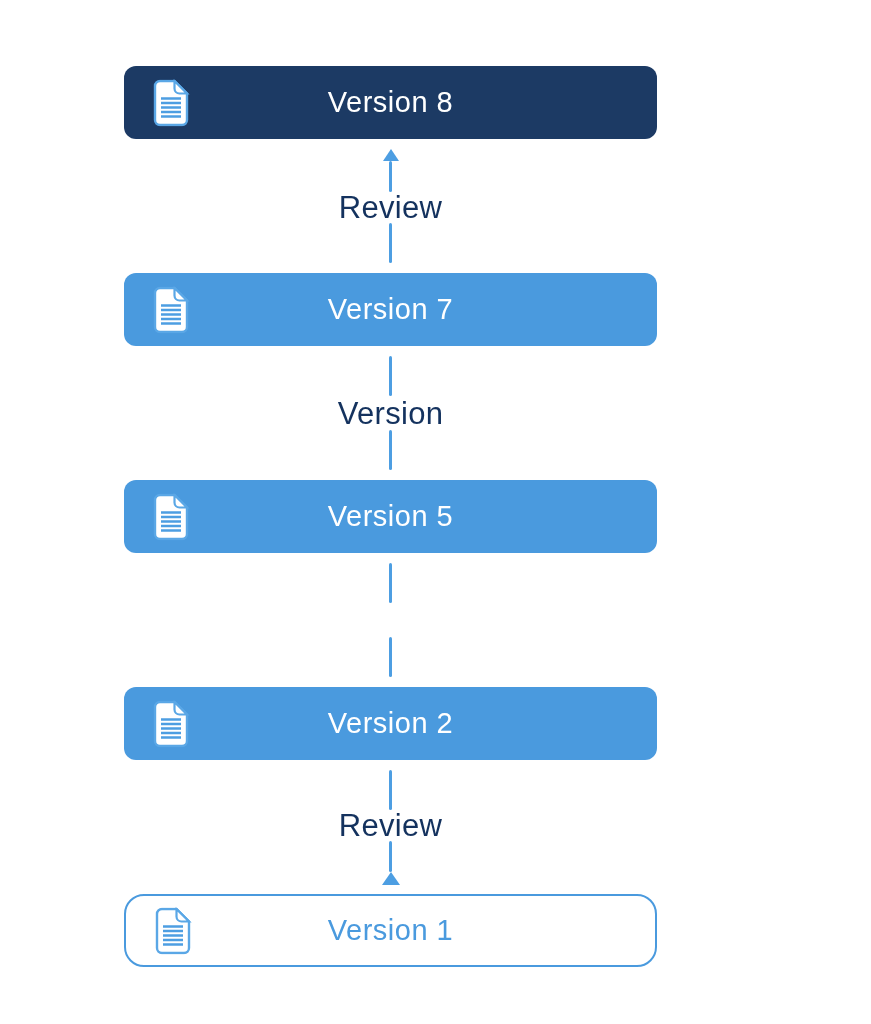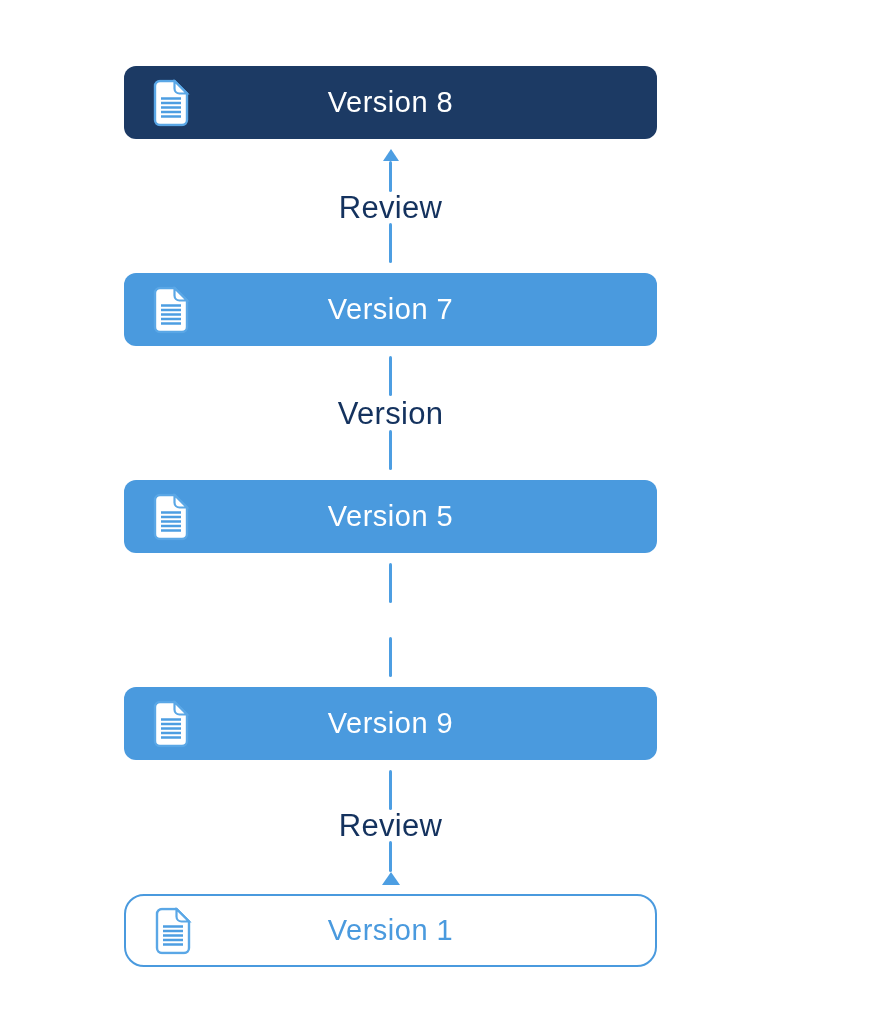--- a/index.html
+++ b/index.html
@@ -164,21 +164,21 @@
         <div class="seg"></div>
       </div>
     </div>
 
     <div class="node node-blue">
       <span class="doc-icon">
         <svg viewBox="0 0 38 47">
             <use href="#doc-glyph"></use>
           </svg>
       </span>
-      <span class="node-label">Version 9</span>
+      <span class="node-label">Version 2</span>
     </div>
 
     <div class="connector">
       <div class="seg-wrap">
         <div class="seg"></div>
       </div>
       <div class="conn-label">Review</div>
       <div class="seg-wrap">
         <div class="seg short"></div>
         <span class="arrowhead-up" style="border-left-width:9px;border-right-width:9px;border-bottom-width:13px;"></span>

